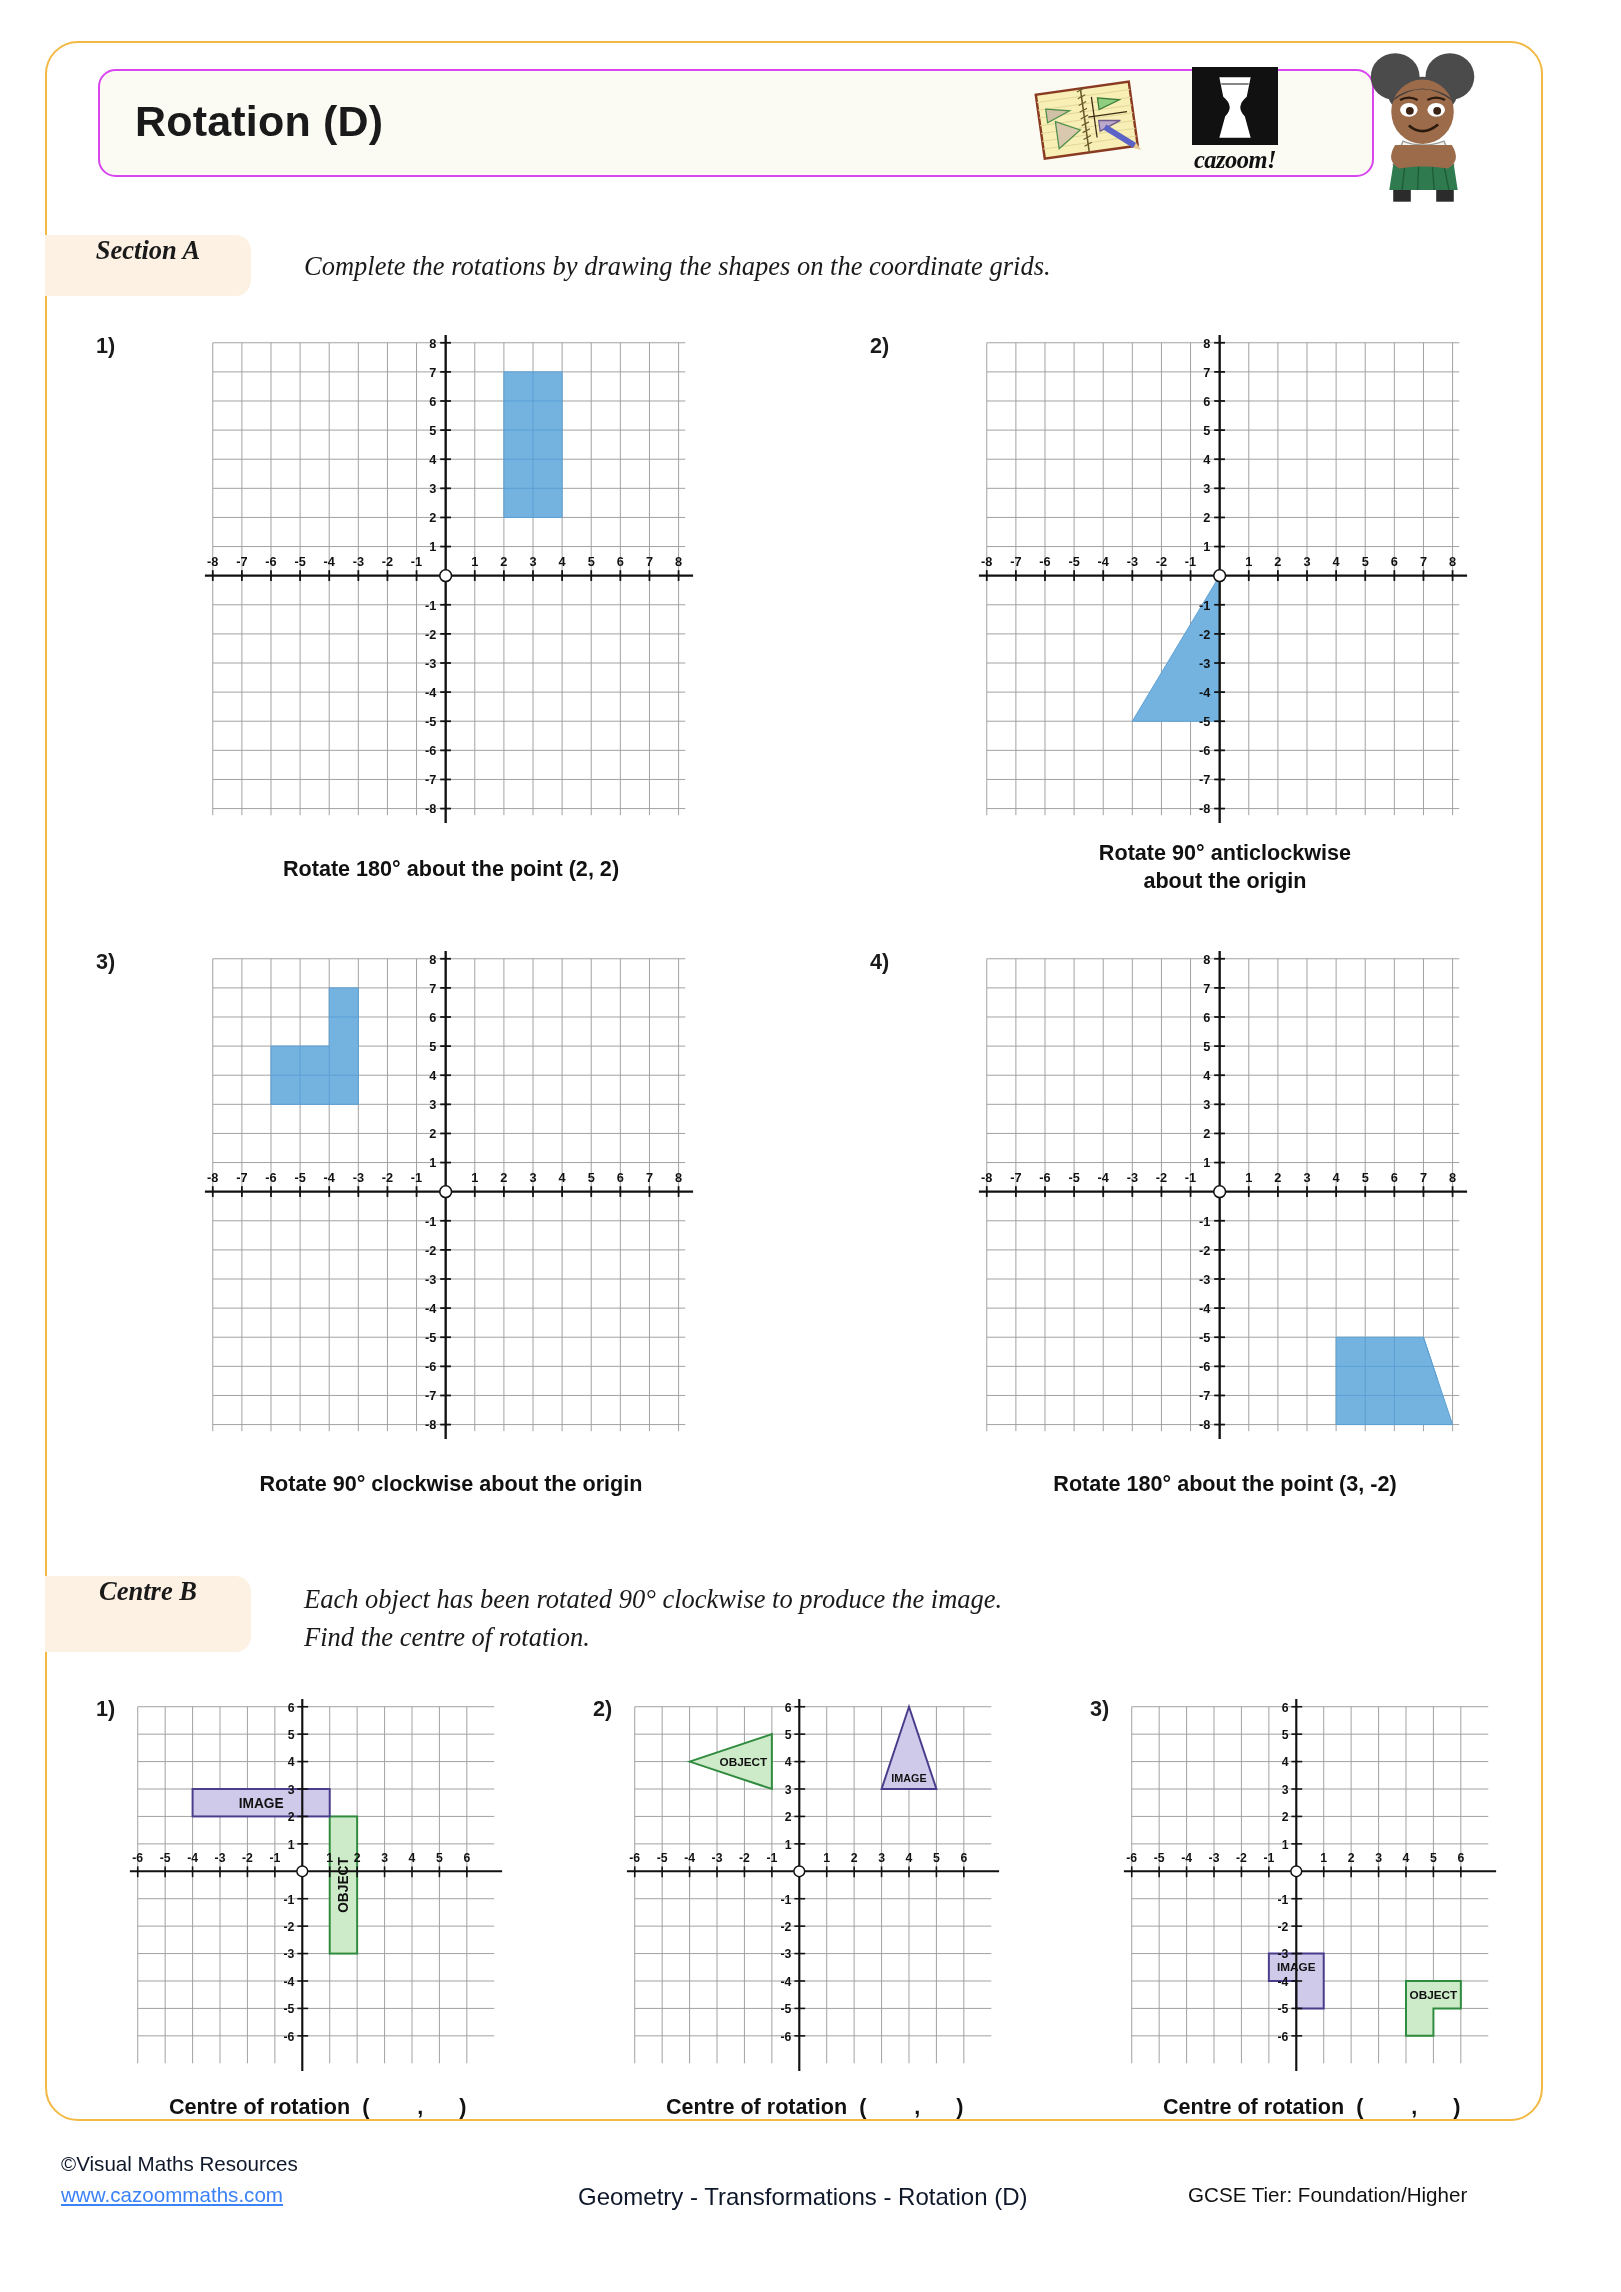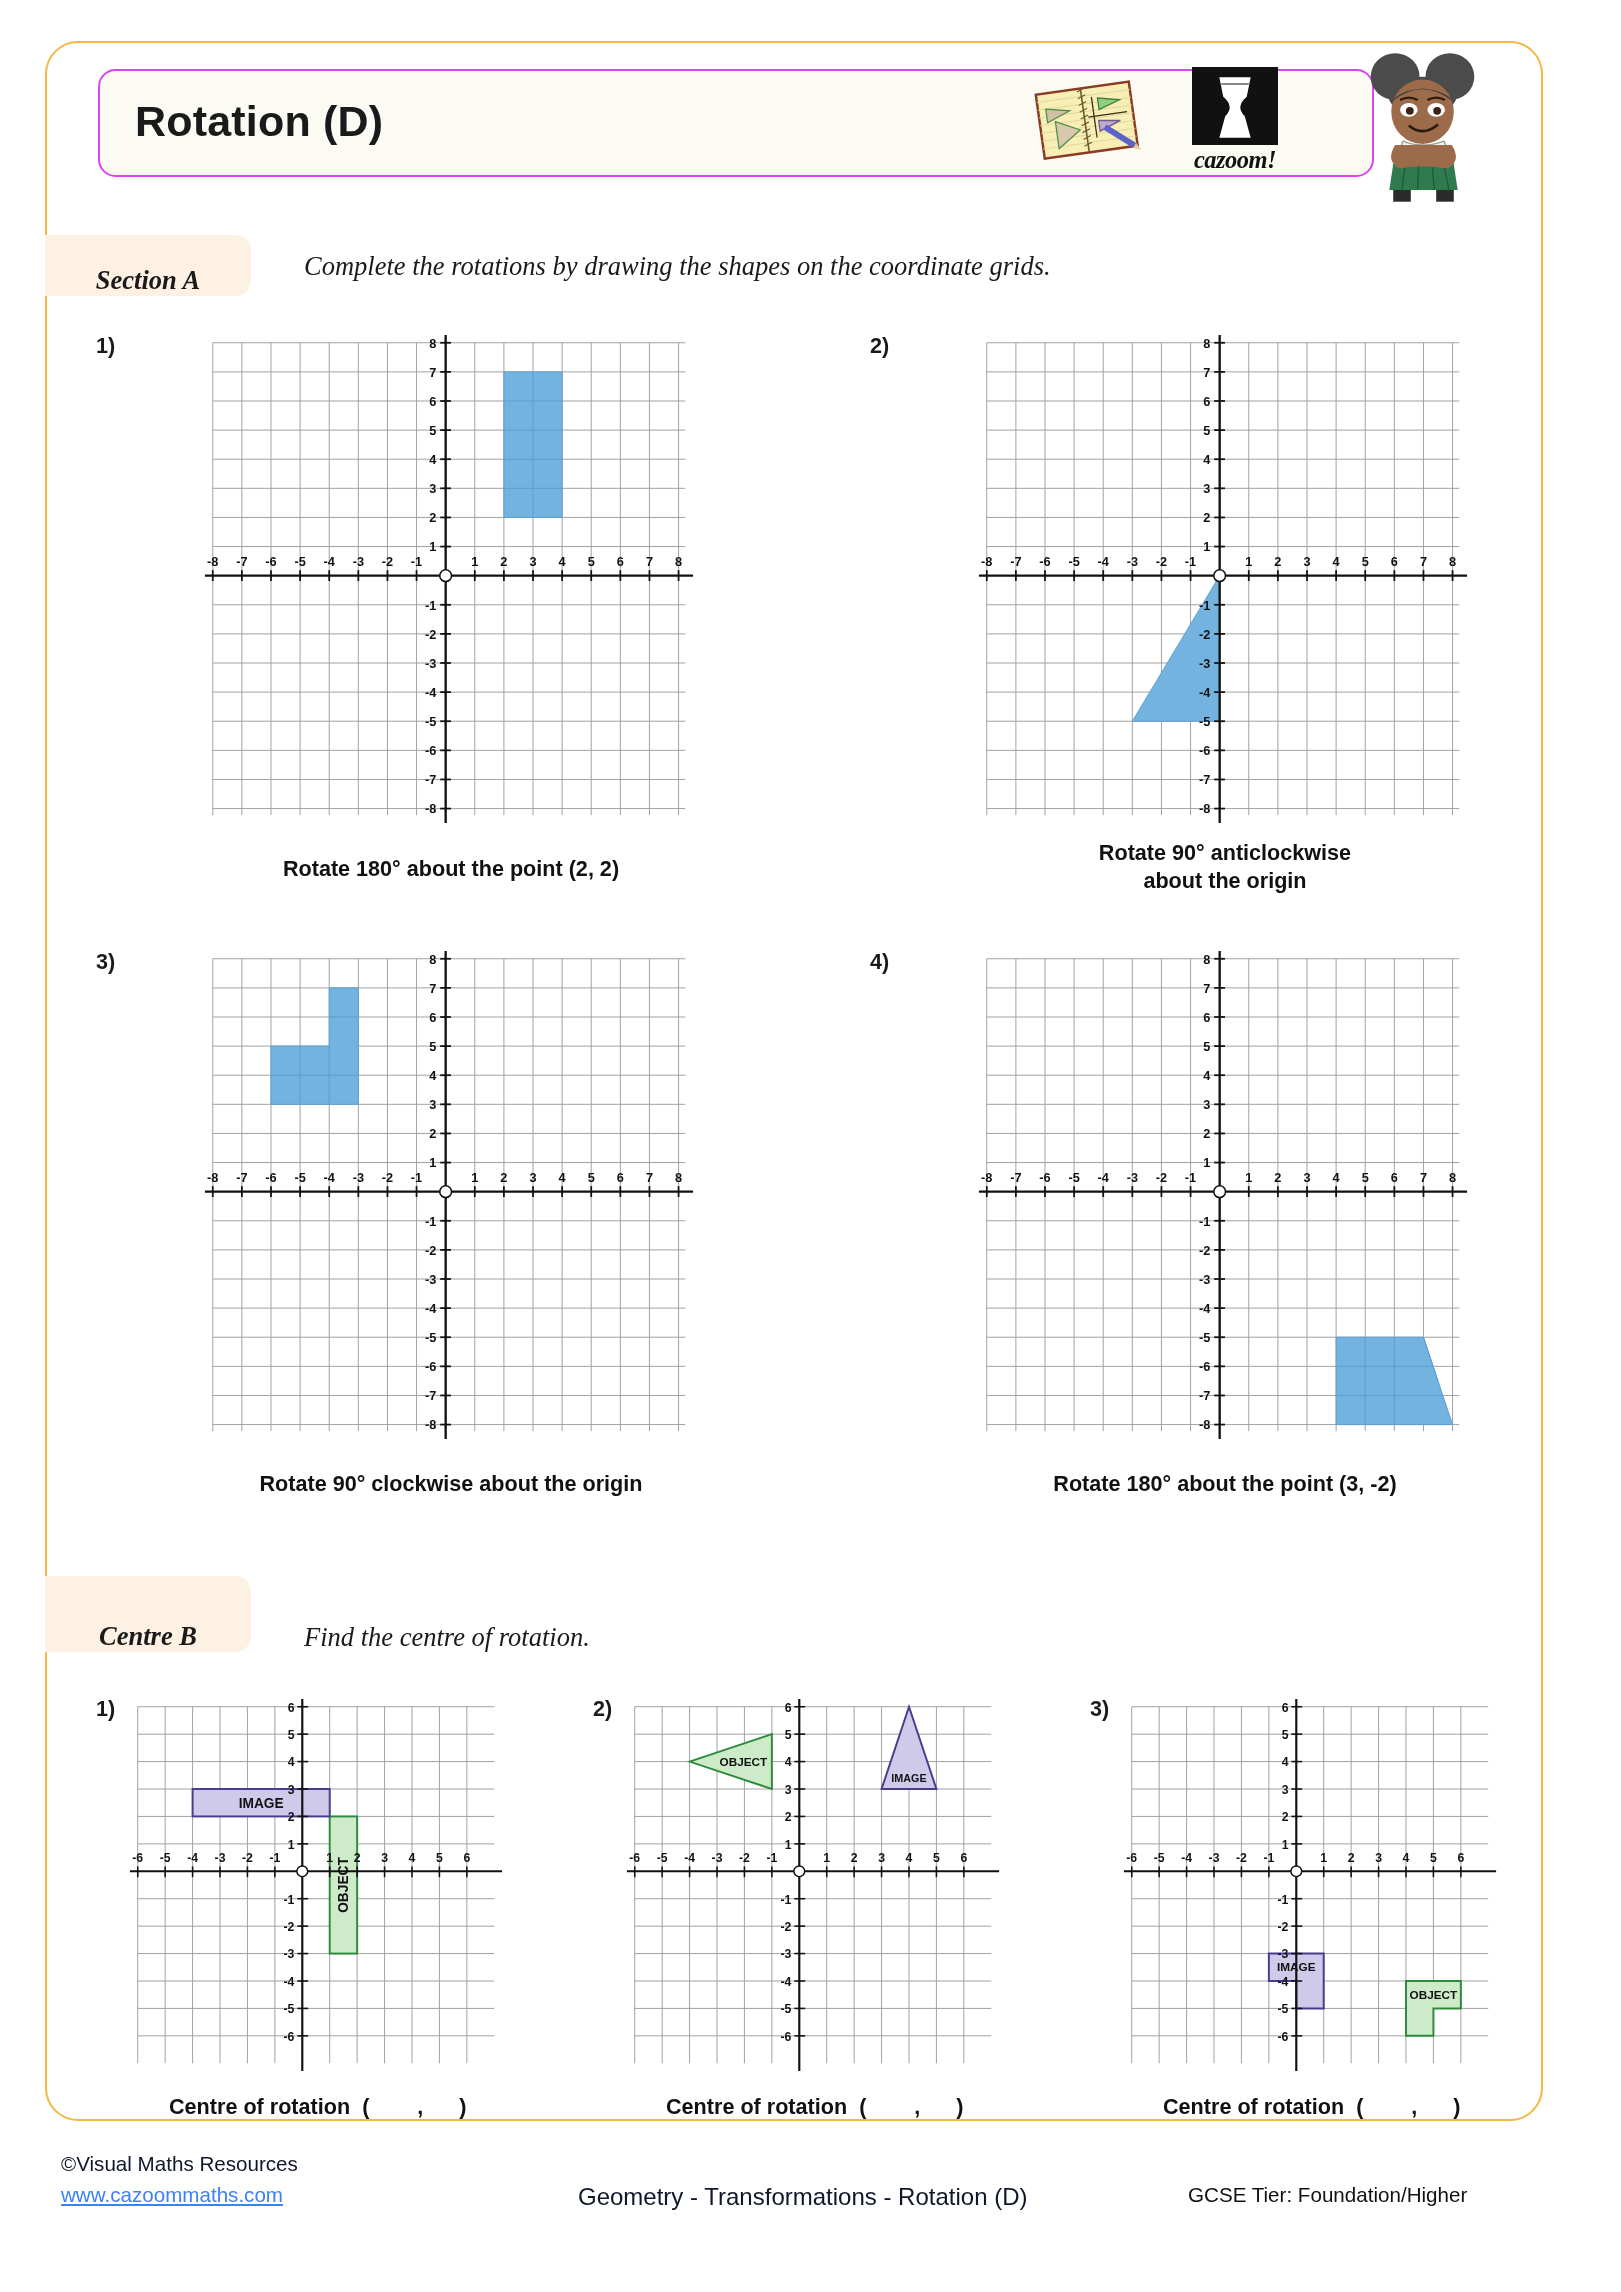--- a/index.html
+++ b/index.html
@@ -43,21 +43,21 @@
     text-align:center;font-family:"Liberation Serif", serif;
     font-weight:bold;font-style:italic;font-size:24.5px;color:#111;
     margin-top:1px;letter-spacing:-0.5px;
   }
   .mascot{position:absolute;left:1360px;top:47px;width:127px;height:157px;}
   
   .section-pill{
     position:absolute;
     background:#fdf1e4;
     border-radius:0 15.7px 15.7px 0;
-    display:flex;align-items:flex-end;justify-content:center;
+    display:flex;align-items:flex-start;justify-content:center;
   }
   .section-pill span{
     font-family:"Liberation Serif", serif;
     font-weight:bold;font-style:italic;
     font-size:26.5px;color:#1a1a1a;
   }
   .section-instr{
     position:absolute;
     font-family:"Liberation Serif", serif;
     font-style:italic;font-size:26.5px;color:#1a1a1a;
@@ -680,21 +680,21 @@
   <span>Rotate 90° clockwise about the origin</span>
 </div>
 <div class="caption" style="left:931px;top:1470px;width:588px;">
   <span>Rotate 180° about the point (3, -2)</span>
 </div>
 
 <div class="section-pill" style="left:45px;top:1576px;width:206px;height:76px;">
   <span>Centre B</span>
 </div>
 <div class="section-instr" style="left:304px;top:1580px;width:1127px;">
-  <br>
+  <span>Each object has been rotated 90° clockwise to produce the image.</span><br>
   <span>Find the centre of rotation.</span>
 </div>
 
 <div class="qnum" style="left:96px;top:1696px;">1)</div>
 <div class="qnum" style="left:593px;top:1696px;">2)</div>
 <div class="qnum" style="left:1090px;top:1696px;">3)</div>
 
 <div class="grid-wrap" style="left:125px;top:1694px;">
   <svg width="382" height="382" viewBox="0 0 390 390">
     <g stroke="#a0a0a0" stroke-width="1" fill="none">

